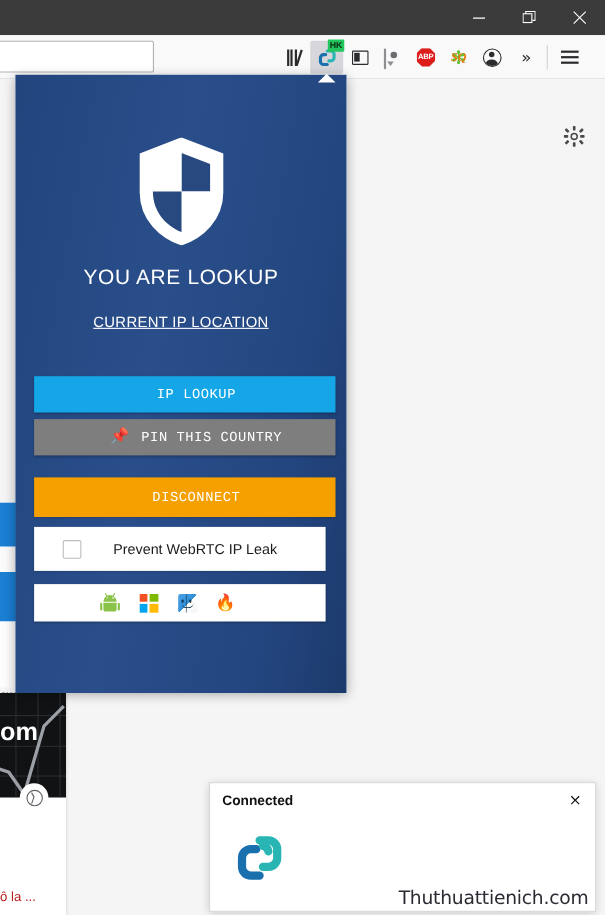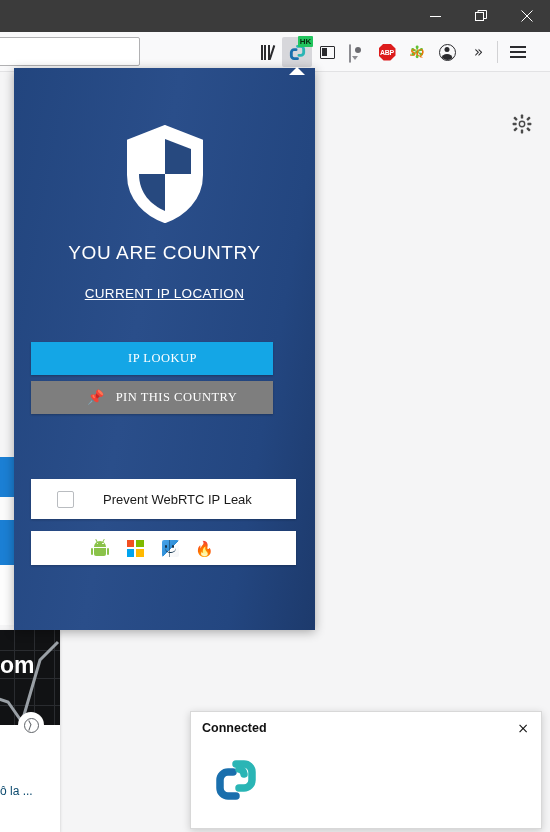--- a/index.html
+++ b/index.html
@@ -343,23 +343,23 @@
   .card-clock .dial .mm {
     position: absolute;
     left: 50%; top: 50%;
     width: 1.4px; height: 5.5px;
     background: #5f6368;
     transform-origin: top center;
     transform: translate(-50%,0) rotate(20deg);
   }
   .card-title {
     position: absolute;
-    left: 0px; top: 154px;
+    left: 0px; top: 178px;
     font-size: 12px;
-    color: #0c4a6e;
+    color: #b91c1c;
     white-space: nowrap;
     font-family: "Liberation Sans", sans-serif;
   }
 
   
   .vpn-panel {
     position: absolute;
     left: 14px; top: 68px;
     width: 301px; height: 562px;
     background: linear-gradient(100deg, #22457e 0%, #2a4e8a 42%, #234680 78%, #1d3a6c 100%);
@@ -408,24 +408,24 @@
     text-align: center;
     color: #ffffff;
     font-size: 18px;
     font-weight: bold;
     font-family: "Liberation Sans", sans-serif;
   }
 
   .vpn-btn {
     position: absolute;
     left: 17px;
-    width: 242px;
+    width: 274px;
     border: none;
     cursor: pointer;
-    font-family: Liberation Serif, serif;
+    font-family: Liberation Mono, monospace;
     display: flex;
     align-items: center;
     justify-content: center;
     padding-left: 21px;
   }
 
   .btn-lookup {
     top: 274px; height: 33px;
     background: #14a6e6;
     color: #ffffff;
@@ -781,34 +781,35 @@
       <svg width="80" height="98" viewBox="0 0 80 98">
         <path d="M40 2 L76 16 L76 50 C76 74 58 90 40 96 C22 90 4 74 4 50 L4 16 Z" fill="#ffffff"></path>
         <path d="M40 14 L66 24 L66 49 L40 49 Z" fill="#27497f"></path>
         <path d="M40 49 L66 49 C66 68 54 80 40 86 Z" fill="#ffffff"></path>
         <path d="M40 14 L14 24 L14 49 L40 49 Z" fill="#ffffff"></path>
         <path d="M14 49 L40 49 L40 86 C26 80 14 68 14 49 Z" fill="#27497f"></path>
         <path d="M40 2 L76 16 L76 50 C76 74 58 90 40 96 C22 90 4 74 4 50 L4 16 Z" fill="none" stroke="#ffffff" stroke-width="4"></path>
       </svg>
     </div>
 
-    <div class="secure-title">YOU ARE COUNTRY</div>
+    <div class="secure-title">YOU ARE LOOKUP</div>
 
     <div class="ip-loc-label">
       <a href="#">CURRENT IP LOCATION</a>
     </div>
 
 
     <button class="vpn-btn btn-lookup">IP LOOKUP</button>
 
     <button class="vpn-btn btn-pin">
       <span class="pin-emoji">📌</span>
       <span>PIN THIS COUNTRY</span>
     </button>
 
+    <button class="vpn-btn btn-disconnect">DISCONNECT</button>
 
     <div class="webrtc-row">
       <span class="webrtc-box"></span>
       <span class="webrtc-label">Prevent WebRTC IP Leak</span>
     </div>
 
     <div class="platform-row">
       <div class="platform-inner">
 
         <span class="pf-icon">
@@ -852,15 +853,16 @@
   <div class="toast">
     <div class="toast-title">Connected</div>
     <div class="toast-close">×</div>
     <div class="toast-logo">
       <svg width="46" height="46" viewBox="0 0 46 46">
         <path d="M23 7 h8 a8 8 0 0 1 8 8 v8 a8 8 0 0 1 -8 8 h-5" fill="none" stroke="#2ab5b5" stroke-width="7.5" stroke-linecap="round" stroke-linejoin="round"></path>
         <path d="M23 39 h-8 a8 8 0 0 1 -8 -8 v-8 a8 8 0 0 1 8 -8 h5" fill="none" stroke="#1a6fad" stroke-width="7.5" stroke-linecap="round" stroke-linejoin="round"></path>
         <path d="M26 12 a6 6 0 0 1 5 5" fill="none" stroke="#2ab5b5" stroke-width="7.5" stroke-linecap="round"></path>
       </svg>
     </div>
+    <div class="watermark">Thuthuattienich.com</div>
   </div>
 
 </div>
 
 </body></html>

